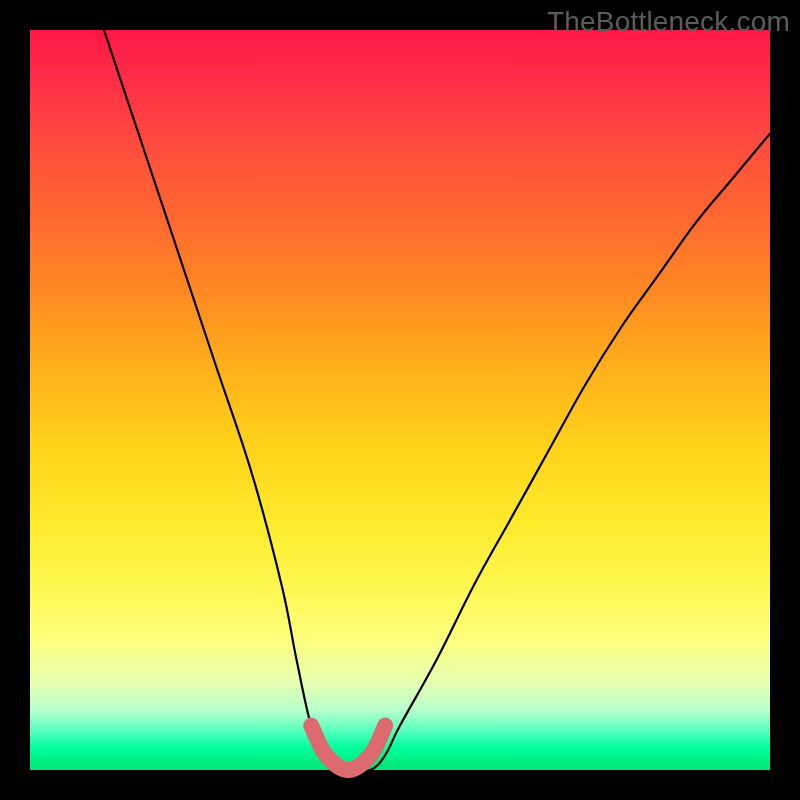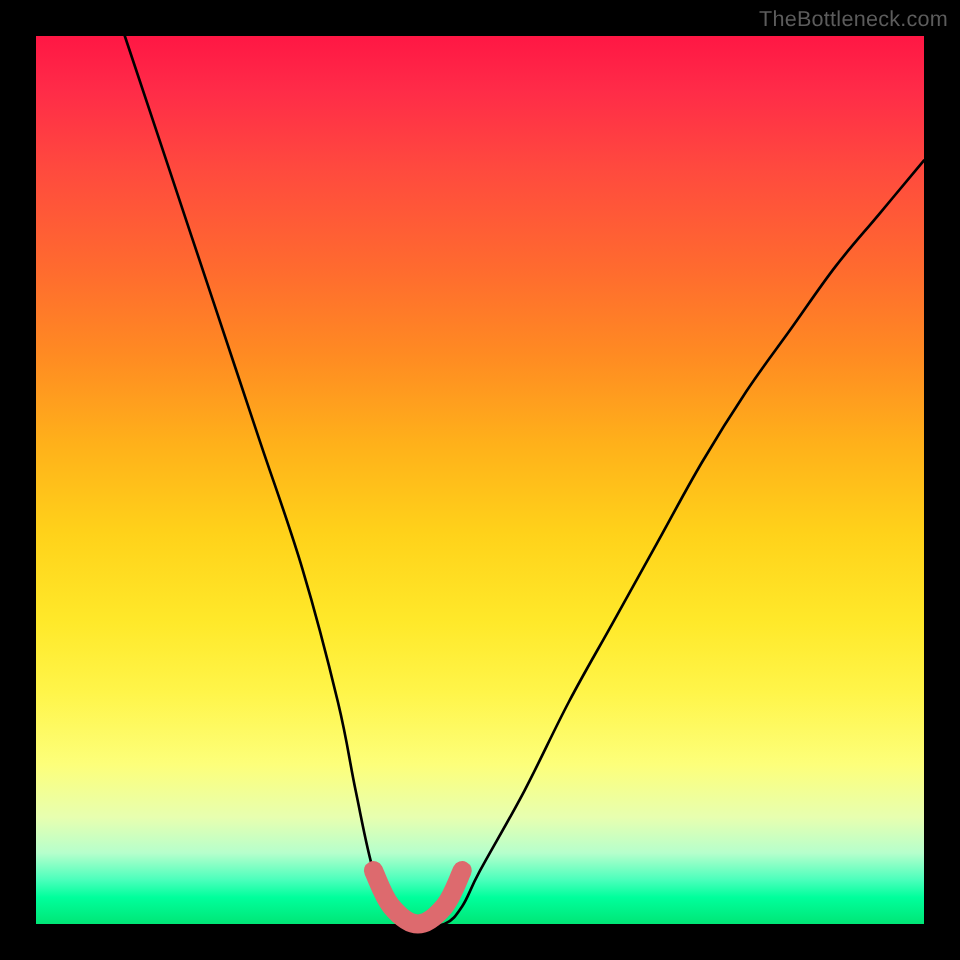--- a/index.html
+++ b/index.html
@@ -40,21 +40,21 @@
       #4cffbc 95%,
       #00ff9c 97%,
       #00e676 100%
     );
   }
   .watermark {
     position: absolute;
     top: 6px;
     right: 10px;
     color: #5c5c5c;
-    font-size: 18px;
+    font-size: 28px;
     letter-spacing: 0.2px;
     user-select: none;
     text-align: right;
   }
   svg.curves {
     position: absolute;
     left: 0;
     top: 0;
     width: 740px;
     height: 740px;

